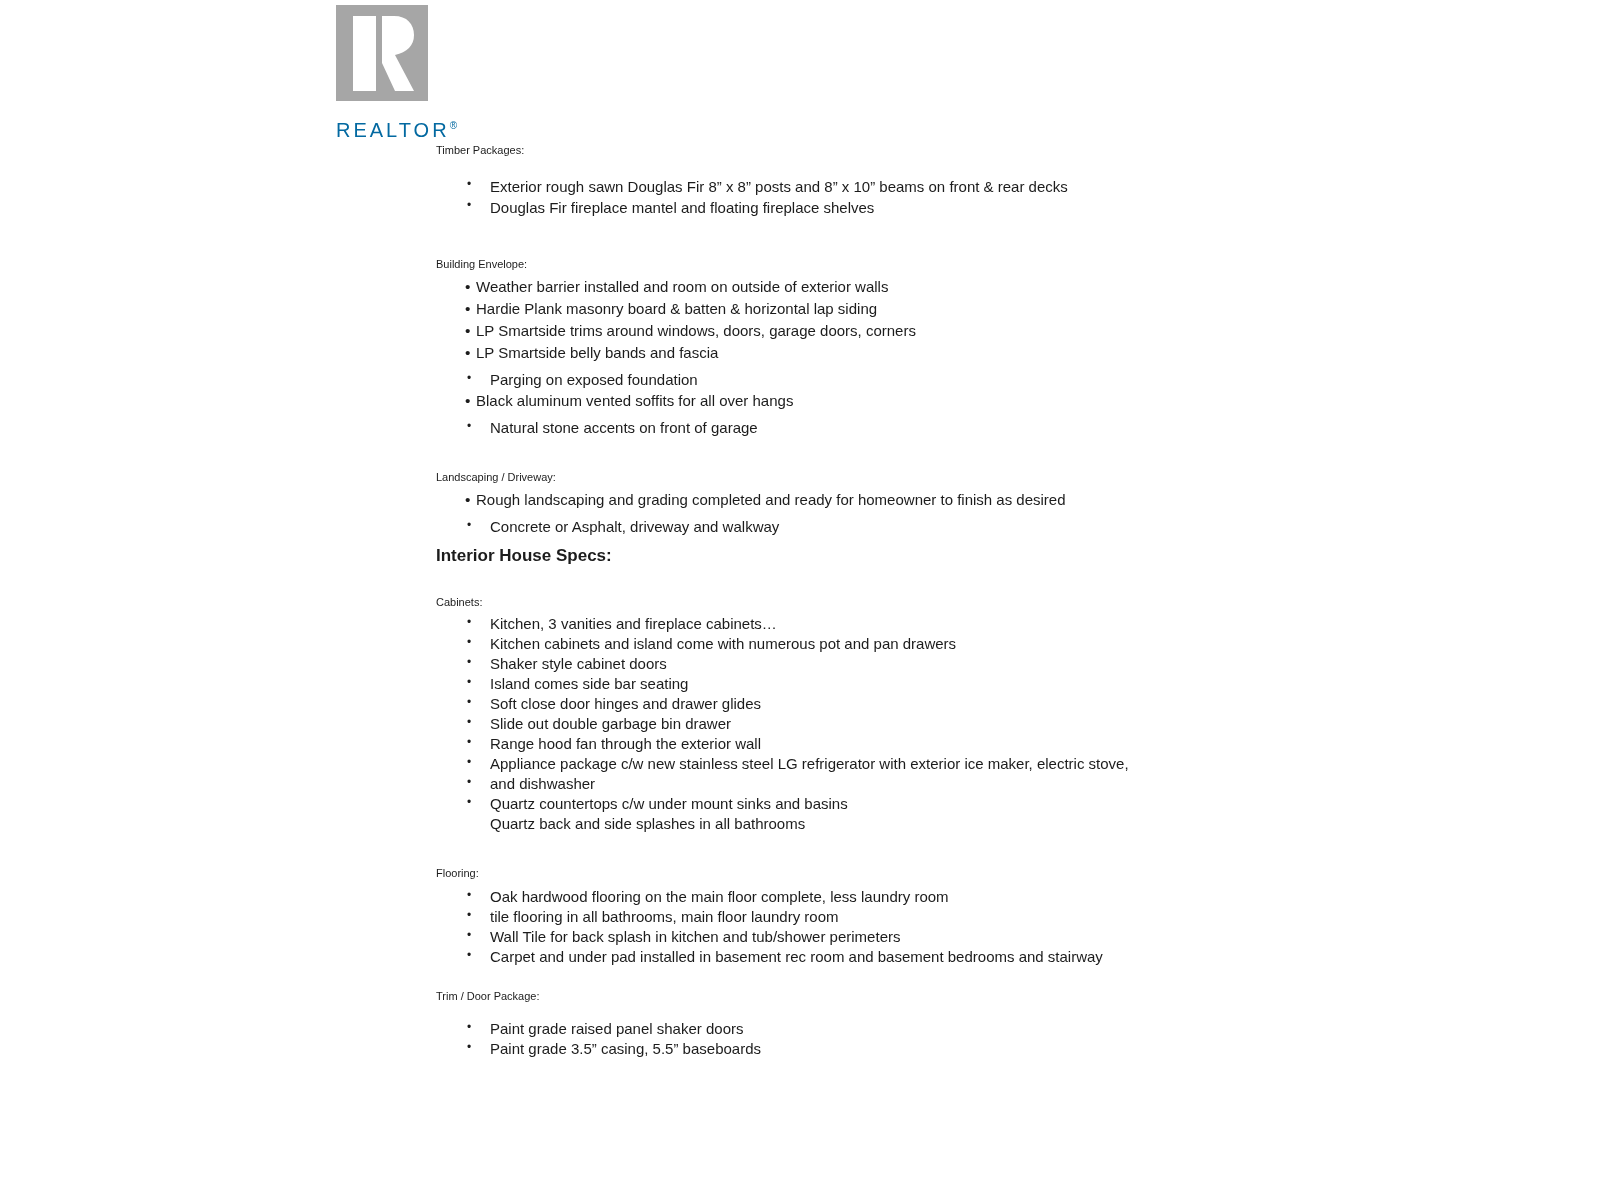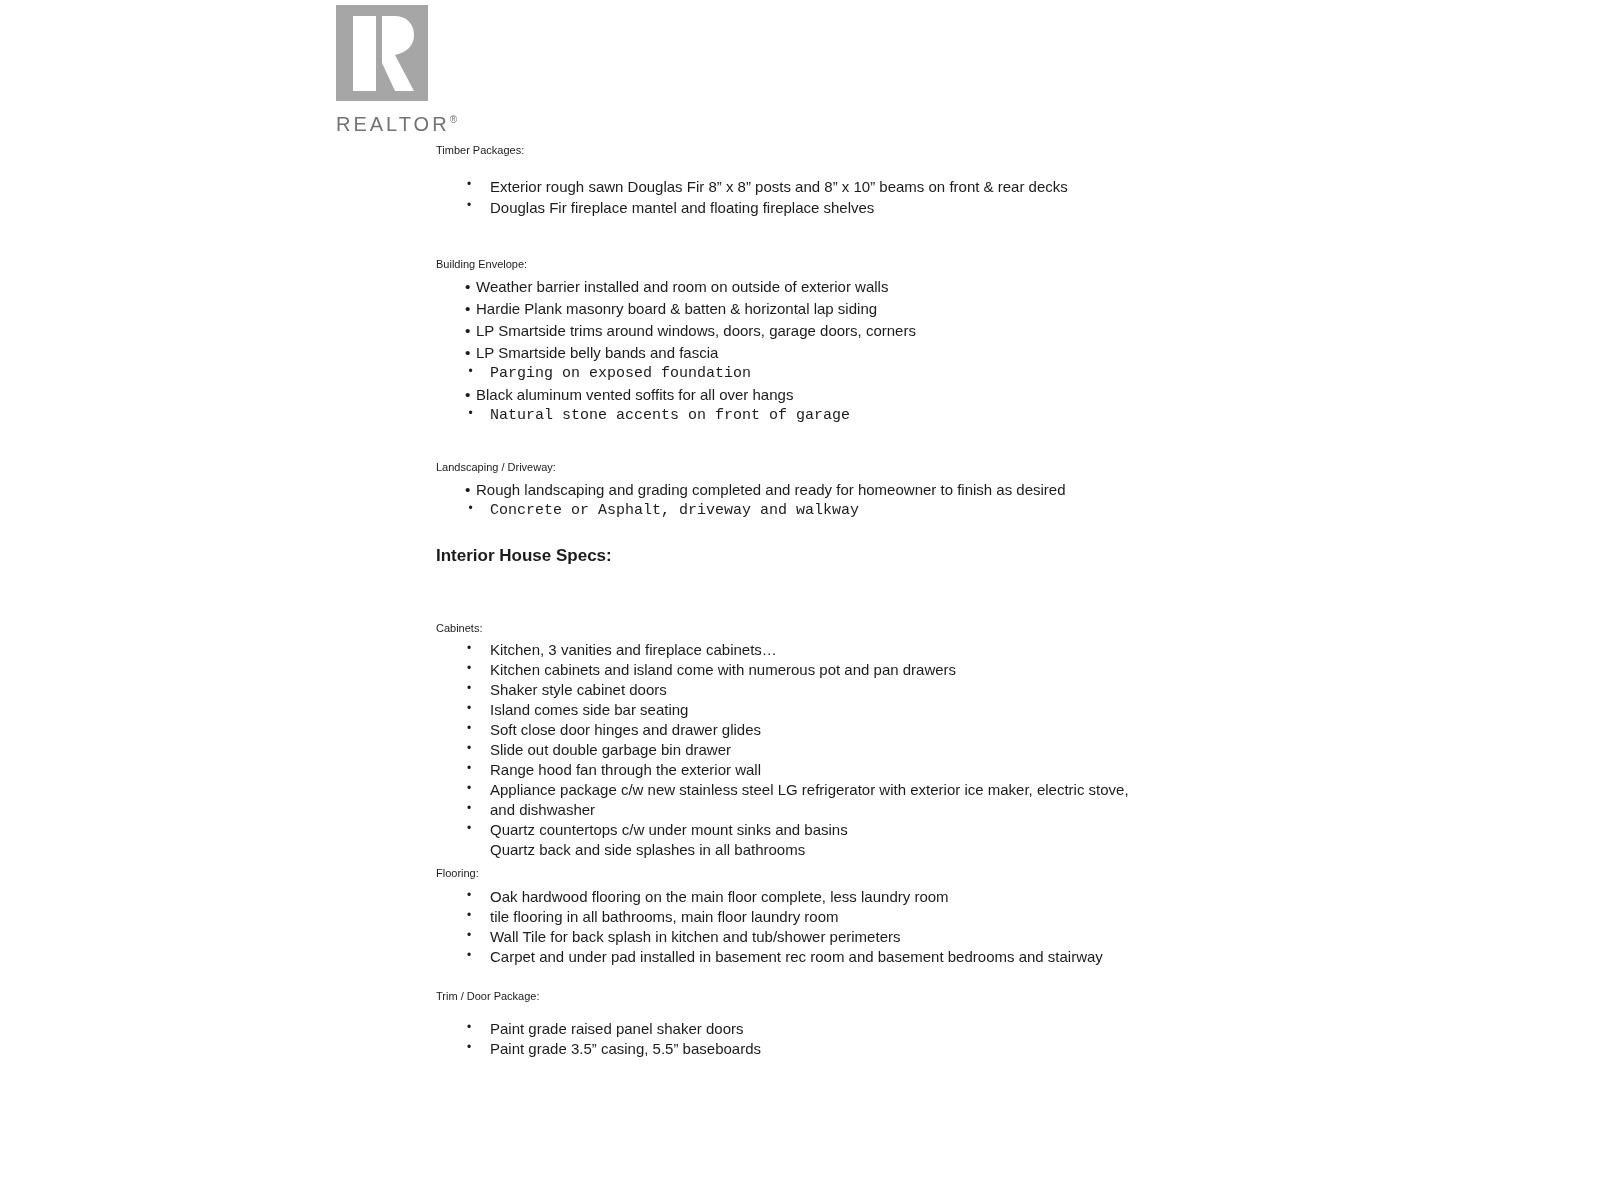--- a/index.html
+++ b/index.html
@@ -6,42 +6,42 @@
   body{
     width:1600px;height:1200px;background:#ffffff;position:relative;
     font-family:"Liberation Sans", sans-serif;color:#1c1c1c;overflow:hidden;
   }
   .page{position:absolute;inset:0;background:#ffffff;}
 
   
   .logo{position:absolute;left:336px;top:5px;width:110px;}
   .logo svg{display:block;}
   .logo-word{
-    color:#737373;font-size:20px;letter-spacing:3px;margin-top:12px;
+    color:#0369a1;font-size:20px;letter-spacing:3px;margin-top:18px;
     font-weight:400;white-space:nowrap;
   }
   .logo-word sup{font-size:10px;letter-spacing:0;}
 
   
   .content{position:absolute;left:436px;top:0;width:1150px;}
   .sec{position:absolute;left:0;width:1150px;}
   .sec-h{font-size:11px;line-height:19px;font-weight:400;margin:0 0 2px 0;}
   .sec-h.gap-lg{margin-bottom:16px;}
   .big-h{font-size:17px;line-height:22px;font-weight:700;margin:0;}
 
   ul.list{list-style:none;margin:0;padding:0;}
   ul.list li{position:relative;font-size:15px;}
   
   li.a{padding-left:40px;line-height:22px;}
   li.a::before{content:"\2022";position:absolute;left:29px;top:0;font-size:15.5px;color:#1c1c1c;}
   
   li.b{padding-left:54px;line-height:20px;}
   li.b::before{content:"\2022";position:absolute;left:31px;top:-2px;font-size:12px;color:#1c1c1c;}
   li.lh21{line-height:21px;}
-  li.mt{font-family:Liberation Mono, monospace;}
+  li.mt{margin-top:6px;}
   li.none::before{display:none;}
 </style>
 </head>
 <body>
 
 <div class="page">
 
   <div class="logo">
     <svg width="92" height="96" viewBox="0 0 92 96" aria-hidden="true">
       <rect x="0" y="0" width="92" height="96" fill="#a6a6a6"></rect>
@@ -67,33 +67,33 @@
         <li class="a"><span>Weather barrier installed and room on outside of exterior walls</span></li>
         <li class="a"><span>Hardie Plank masonry board &amp; batten &amp; horizontal lap siding</span></li>
         <li class="a"><span>LP Smartside trims around windows, doors, garage doors, corners</span></li>
         <li class="a"><span>LP Smartside belly bands and fascia</span></li>
         <li class="b mt"><span>Parging on exposed foundation</span></li>
         <li class="a"><span>Black aluminum vented soffits for all over hangs</span></li>
         <li class="b mt"><span>Natural stone accents on front of garage</span></li>
       </ul>
     </div>
 
-    <div class="sec" style="top:458px">
+    <div class="sec" style="top:468px">
       <h2 class="sec-h">Landscaping / Driveway:</h2>
       <ul class="list">
         <li class="a"><span>Rough landscaping and grading completed and ready for homeowner to finish as desired</span></li>
         <li class="b mt"><span>Concrete or Asphalt, driveway and walkway</span></li>
       </ul>
     </div>
 
     <div class="sec" style="top:545px">
       <h1 class="big-h">Interior House Specs:</h1>
     </div>
 
-    <div class="sec" style="top:619px">
+    <div class="sec" style="top:593px">
       <h2 class="sec-h">Cabinets:</h2>
       <ul class="list">
         <li class="b"><span>Kitchen, 3 vanities and fireplace cabinets…</span></li>
         <li class="b"><span>Kitchen cabinets and island come with numerous pot and pan drawers</span></li>
         <li class="b"><span>Shaker style cabinet doors</span></li>
         <li class="b"><span>Island comes side bar seating</span></li>
         <li class="b"><span>Soft close door hinges and drawer glides</span></li>
         <li class="b"><span>Slide out double garbage bin drawer</span></li>
         <li class="b"><span>Range hood fan through the exterior wall</span></li>
         <li class="b"><span>Appliance package c/w new stainless steel LG refrigerator with exterior ice maker, electric stove,</span></li>

